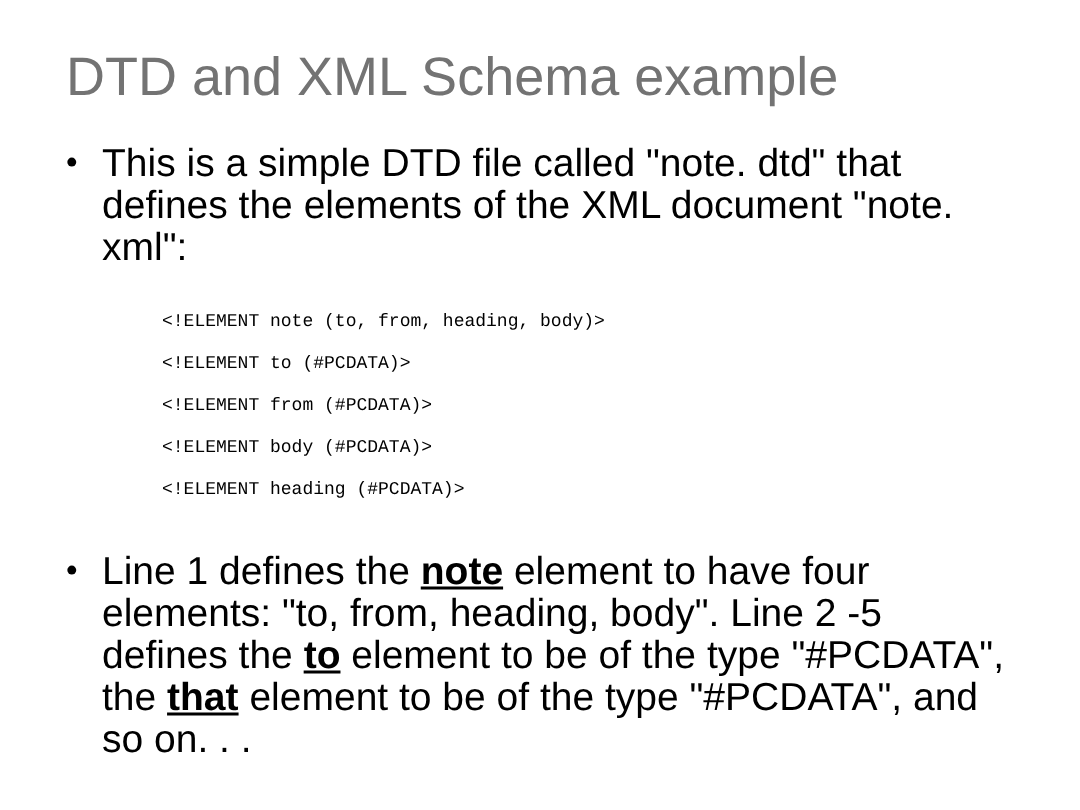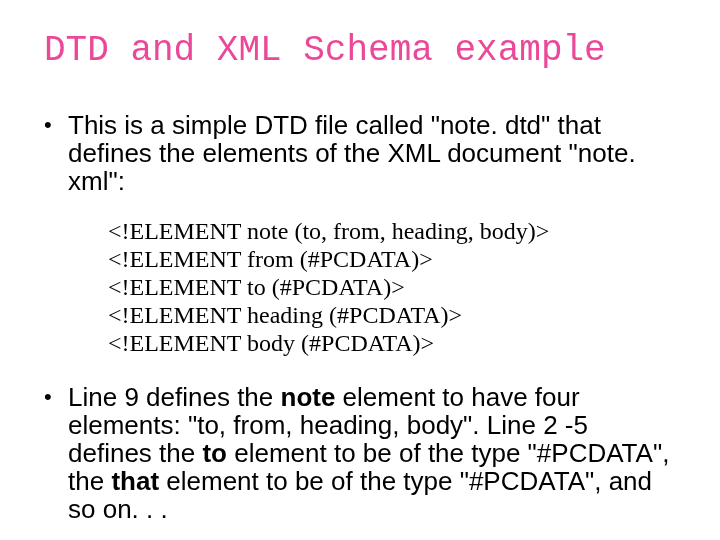--- a/index.html
+++ b/index.html
@@ -10,24 +10,23 @@
       font-family: Arial, Helvetica, sans-serif;
       color: #000000;
       overflow: hidden;
     }
     .slide {
       padding: 30px 40px 30px 40px;
     }
     .title {
       font-size: 36px;
       font-weight: 400;
-      color: #ec4899;
-      margin-bottom: 40px;
+      color: #737373;
+      margin-bottom: 22px;
       margin-left: 4px;
-      font-family: Liberation Mono, monospace;
     }
     .bullet-row {
       display: flex;
       align-items: flex-start;
       margin-bottom: 22px;
     }
     .bullet-row.tight { margin-bottom: 10px; }
     .bullet {
       width: 28px;
       flex: 0 0 28px;
@@ -39,46 +38,46 @@
     .bullet-text {
       font-size: 26px;
       line-height: 28px;
       padding-right: 10px;
     }
     .code-block {
       margin-left: 68px;
       margin-bottom: 26px;
     }
     .code-line {
-      font-size: 24px;
+      font-size: 12px;
       line-height: 28px;
-      font-family: Liberation Serif, serif;
+      font-family: Liberation Mono, monospace;
     }
-    .bold-inline { font-weight: 700; }
+    .bold-inline { font-weight: 700; text-decoration: underline; }
   </style>
 </head>
 <body>
 
 <div class="slide">
 
   <h1 class="title">DTD and XML Schema example</h1>
 
   <div class="bullet-row">
     <div class="bullet">•</div>
     <div class="bullet-text">This is a simple DTD file called "note. dtd" that defines the elements of the XML document "note. xml":</div>
   </div>
 
   <div class="code-block">
     <div class="code-line">&lt;!ELEMENT note (to, from, heading, body)&gt;</div>
+    <div class="code-line">&lt;!ELEMENT to (#PCDATA)&gt;</div>
     <div class="code-line">&lt;!ELEMENT from (#PCDATA)&gt;</div>
-    <div class="code-line">&lt;!ELEMENT to (#PCDATA)&gt;</div>
+    <div class="code-line">&lt;!ELEMENT body (#PCDATA)&gt;</div>
     <div class="code-line">&lt;!ELEMENT heading (#PCDATA)&gt;</div>
-    <div class="code-line">&lt;!ELEMENT body (#PCDATA)&gt;</div>
   </div>
 
   <div class="bullet-row tight">
     <div class="bullet">•</div>
     <div class="bullet-text">
-      <span>Line 9 defines the </span><span class="bold-inline">note</span><span> element to have four elements: "to, from, heading, body". Line 2 -5 defines the </span><span class="bold-inline">to</span><span> element to be of the type "#PCDATA", the </span><span class="bold-inline">that</span><span> element to be of the type "#PCDATA", and so on. . .</span>
+      <span>Line 1 defines the </span><span class="bold-inline">note</span><span> element to have four elements: "to, from, heading, body". Line 2 -5 defines the </span><span class="bold-inline">to</span><span> element to be of the type "#PCDATA", the </span><span class="bold-inline">that</span><span> element to be of the type "#PCDATA", and so on. . .</span>
     </div>
   </div>
 
 </div>
 
 </body></html>

